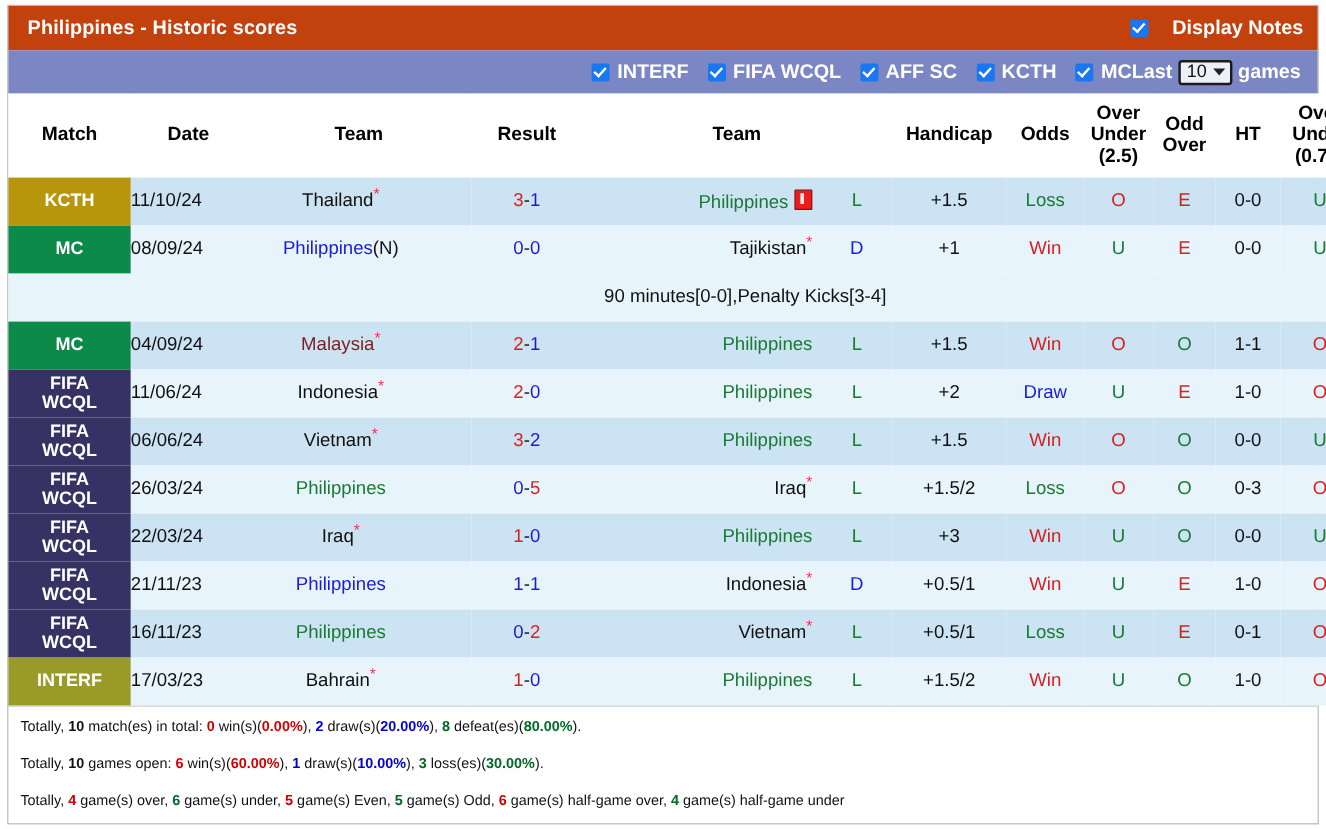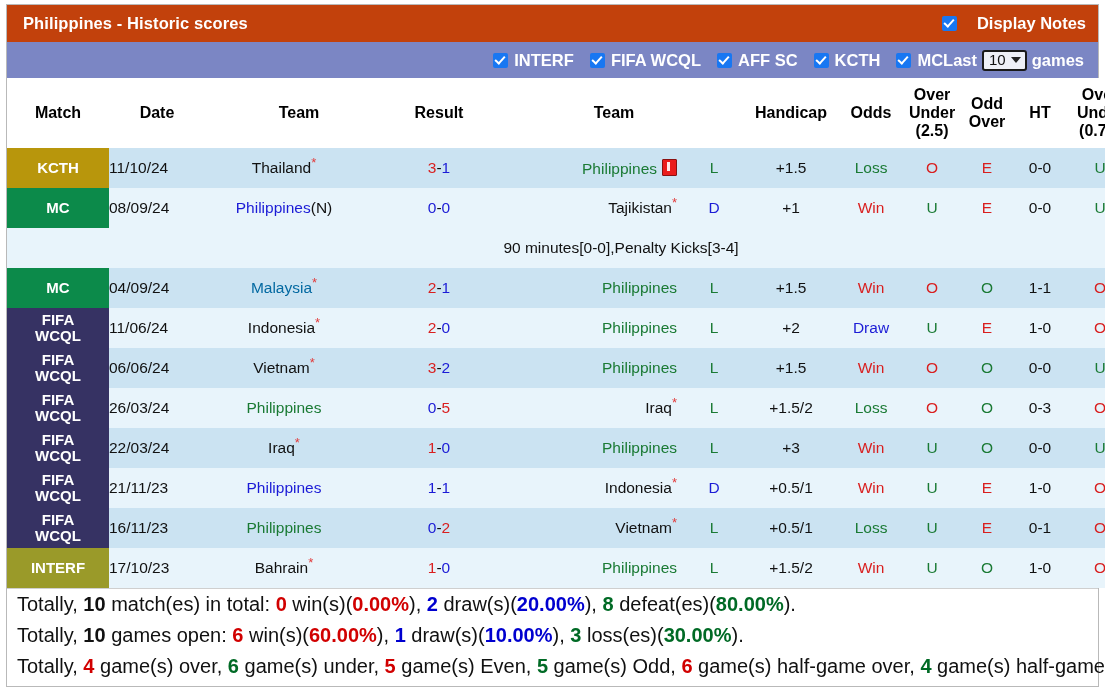--- a/index.html
+++ b/index.html
@@ -205,21 +205,21 @@
   }
 
   .notecell { text-align: center; font-size: 15.5px; color: #111111; height: 34px; }
 
   
   .summary {
     border-top: 1px solid #cfcfcf;
     padding: 0 10px;
   }
   .sum-line {
-    font-size: 20px;
+    font-size: 12px;
     color: #111111;
     height: 31px;
     display: flex;
     align-items: center;
     white-space: pre;
   }
   .sum-line b { font-weight: bold; }
   .s-red   { color: #d10000; font-weight: bold; }
   .s-blue  { color: #0000cf; font-weight: bold; }
   .s-green { color: #006a25; font-weight: bold; }
@@ -346,21 +346,21 @@
           </tr>
           <tr class="note">
             <td class="badge-cell"></td>
             <td class="notecell" colspan="11">90 minutes[0-0],Penalty Kicks[3-4]</td>
           </tr>
           <tr class="r-dark">
             <td class="badge-cell">
               <span class="badge" style="background:#0c8a4a">MC</span>
             </td>
             <td class="c-date">04/09/24</td>
-            <td class="c-home"><span style="color:#0369a1">Malaysia</span><span class="star">*</span><span class="blk"></span></td>
+            <td class="c-home"><span style="color:#7f1d1d">Malaysia</span><span class="star">*</span><span class="blk"></span></td>
             <td class="c-center score"><span style="color:#d91f1f">2</span><span class="blk">-</span><span style="color:#1b1bd6">1</span></td>
             <td class="c-away" style="text-align:right;padding-right:8px !important;"><span style="color:#1a7a34">Philippines</span><span class="blk"></span></td>
             <td class="c-center"><span style="color:#1a7a34">L</span></td>
             <td class="c-center blu">+1.5</td>
             <td class="c-center"><span style="color:#d91f1f">Win</span></td>
             <td class="c-center"><span style="color:#d91f1f">O</span></td>
             <td class="c-center"><span style="color:#1a7a34">O</span></td>
             <td class="c-center blk">1-1</td>
             <td class="c-center"><span style="color:#d91f1f">O</span></td>
           </tr>
@@ -457,21 +457,21 @@
             <td class="c-center"><span style="color:#1a7a34">Loss</span></td>
             <td class="c-center"><span style="color:#1a7a34">U</span></td>
             <td class="c-center"><span style="color:#d91f1f">E</span></td>
             <td class="c-center blk">0-1</td>
             <td class="c-center"><span style="color:#d91f1f">O</span></td>
           </tr>
           <tr class="r-light">
             <td class="badge-cell">
               <span class="badge" style="background:#9a9a29">INTERF</span>
             </td>
-            <td class="c-date">17/10/23</td>
+            <td class="c-date">17/03/23</td>
             <td class="c-home"><span style="color:#111111">Bahrain</span><span class="star">*</span><span class="blk"></span></td>
             <td class="c-center score"><span style="color:#d91f1f">1</span><span class="blk">-</span><span style="color:#1b1bd6">0</span></td>
             <td class="c-away" style="text-align:right;padding-right:8px !important;"><span style="color:#1a7a34">Philippines</span><span class="blk"></span></td>
             <td class="c-center"><span style="color:#1a7a34">L</span></td>
             <td class="c-center blu">+1.5/2</td>
             <td class="c-center"><span style="color:#d91f1f">Win</span></td>
             <td class="c-center"><span style="color:#1a7a34">U</span></td>
             <td class="c-center"><span style="color:#1a7a34">O</span></td>
             <td class="c-center blk">1-0</td>
             <td class="c-center"><span style="color:#d91f1f">O</span></td>

